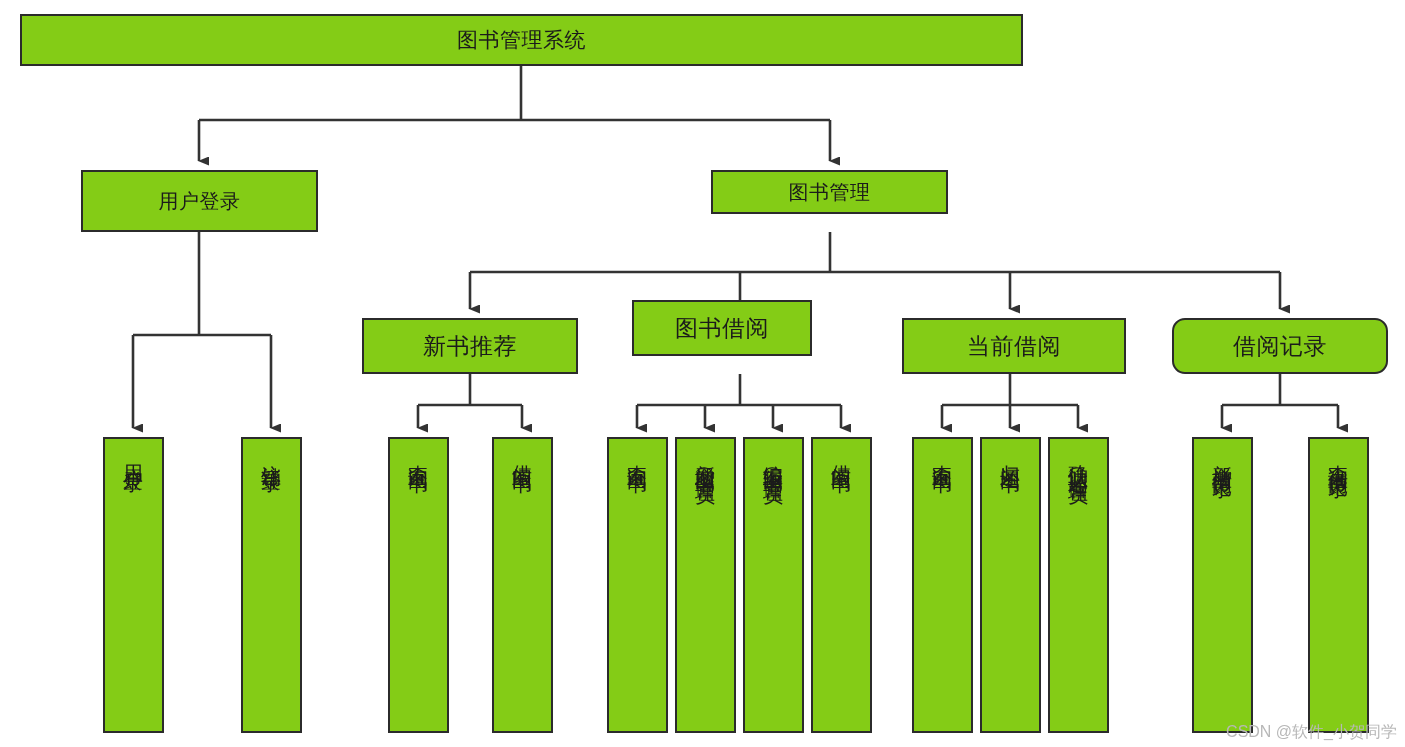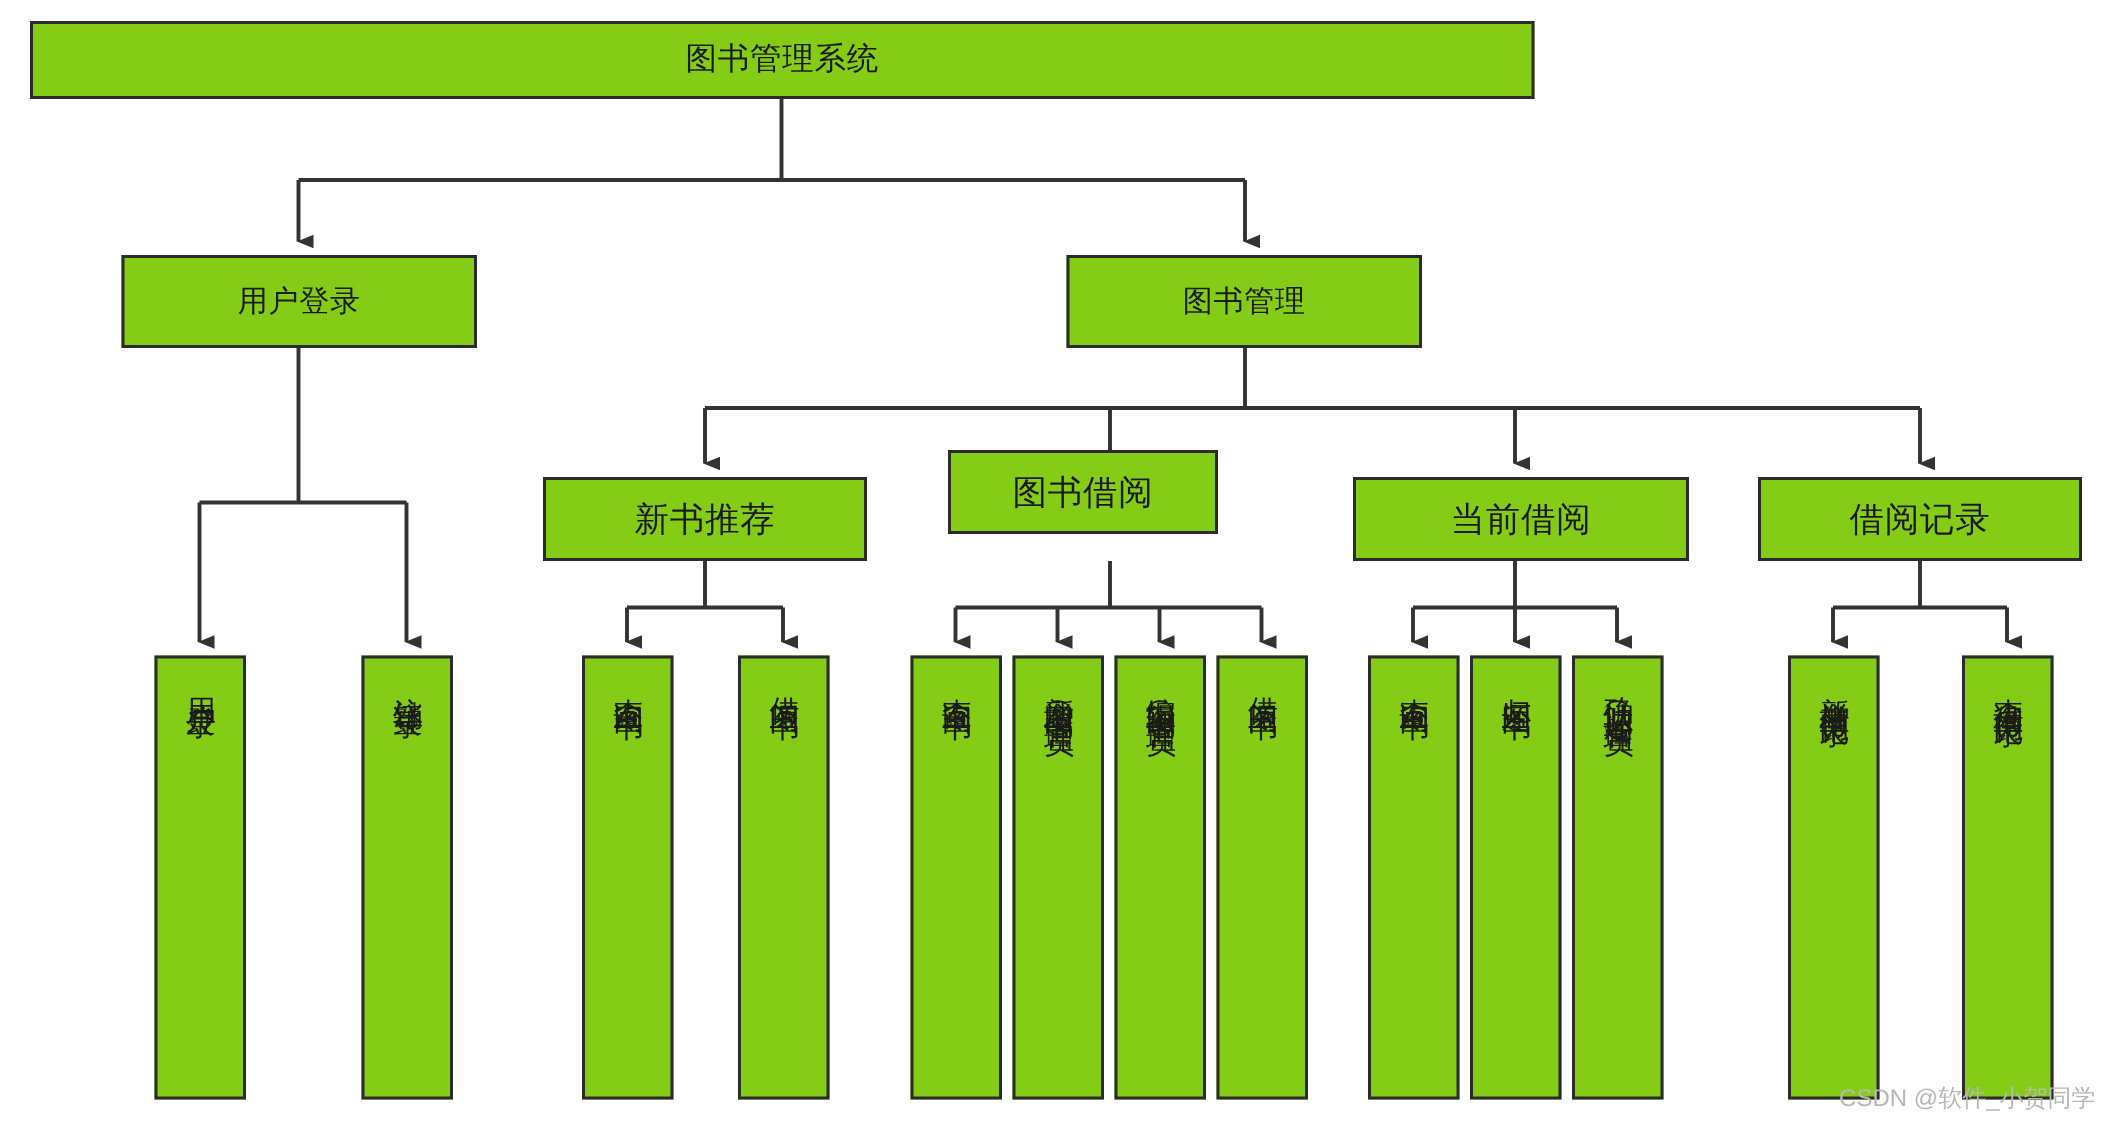--- a/index.html
+++ b/index.html
@@ -131,34 +131,34 @@
     </g>
   </svg>
 
   <div class="node node-root" style="left:20px; top:14px; width:1003px; height:52px;">
     <span class="node-label">图书管理系统</span>
   </div>
 
   <div class="node node-branch" style="left:81px; top:170px; width:237px; height:62px;">
     <span class="node-label">用户登录</span>
   </div>
-  <div class="node node-branch" style="left:711px; top:170px; width:237px; height:62px;">
+  <div class="node node-branch" style="left:711px; top:170px; width:237px; height:44px;">
     <span class="node-label">图书管理</span>
   </div>
 
   <div class="node node-sub" style="left:362px; top:318px; width:216px; height:56px;">
     <span class="node-label">新书推荐</span>
   </div>
   <div class="node node-sub" style="left:632px; top:300px; width:180px; height:56px;">
     <span class="node-label">图书借阅</span>
   </div>
   <div class="node node-sub" style="left:902px; top:318px; width:224px; height:56px;">
     <span class="node-label">当前借阅</span>
   </div>
-  <div class="node node-sub" style="left:1172px; top:318px; width:216px; height:56px;">
+  <div class="node node-sub" style="left:1172px; top:318px; width:216px; height:56px;border-radius:13px;">
     <span class="node-label">借阅记录</span>
   </div>
 
   <div class="node node-leaf" style="left:103px; top:437px; width:61px; height:296px;">
     <span class="node-label">用户登录</span>
   </div>
   <div class="node node-leaf" style="left:241px; top:437px; width:61px; height:296px;">
     <span class="node-label">注销登录</span>
   </div>
 

